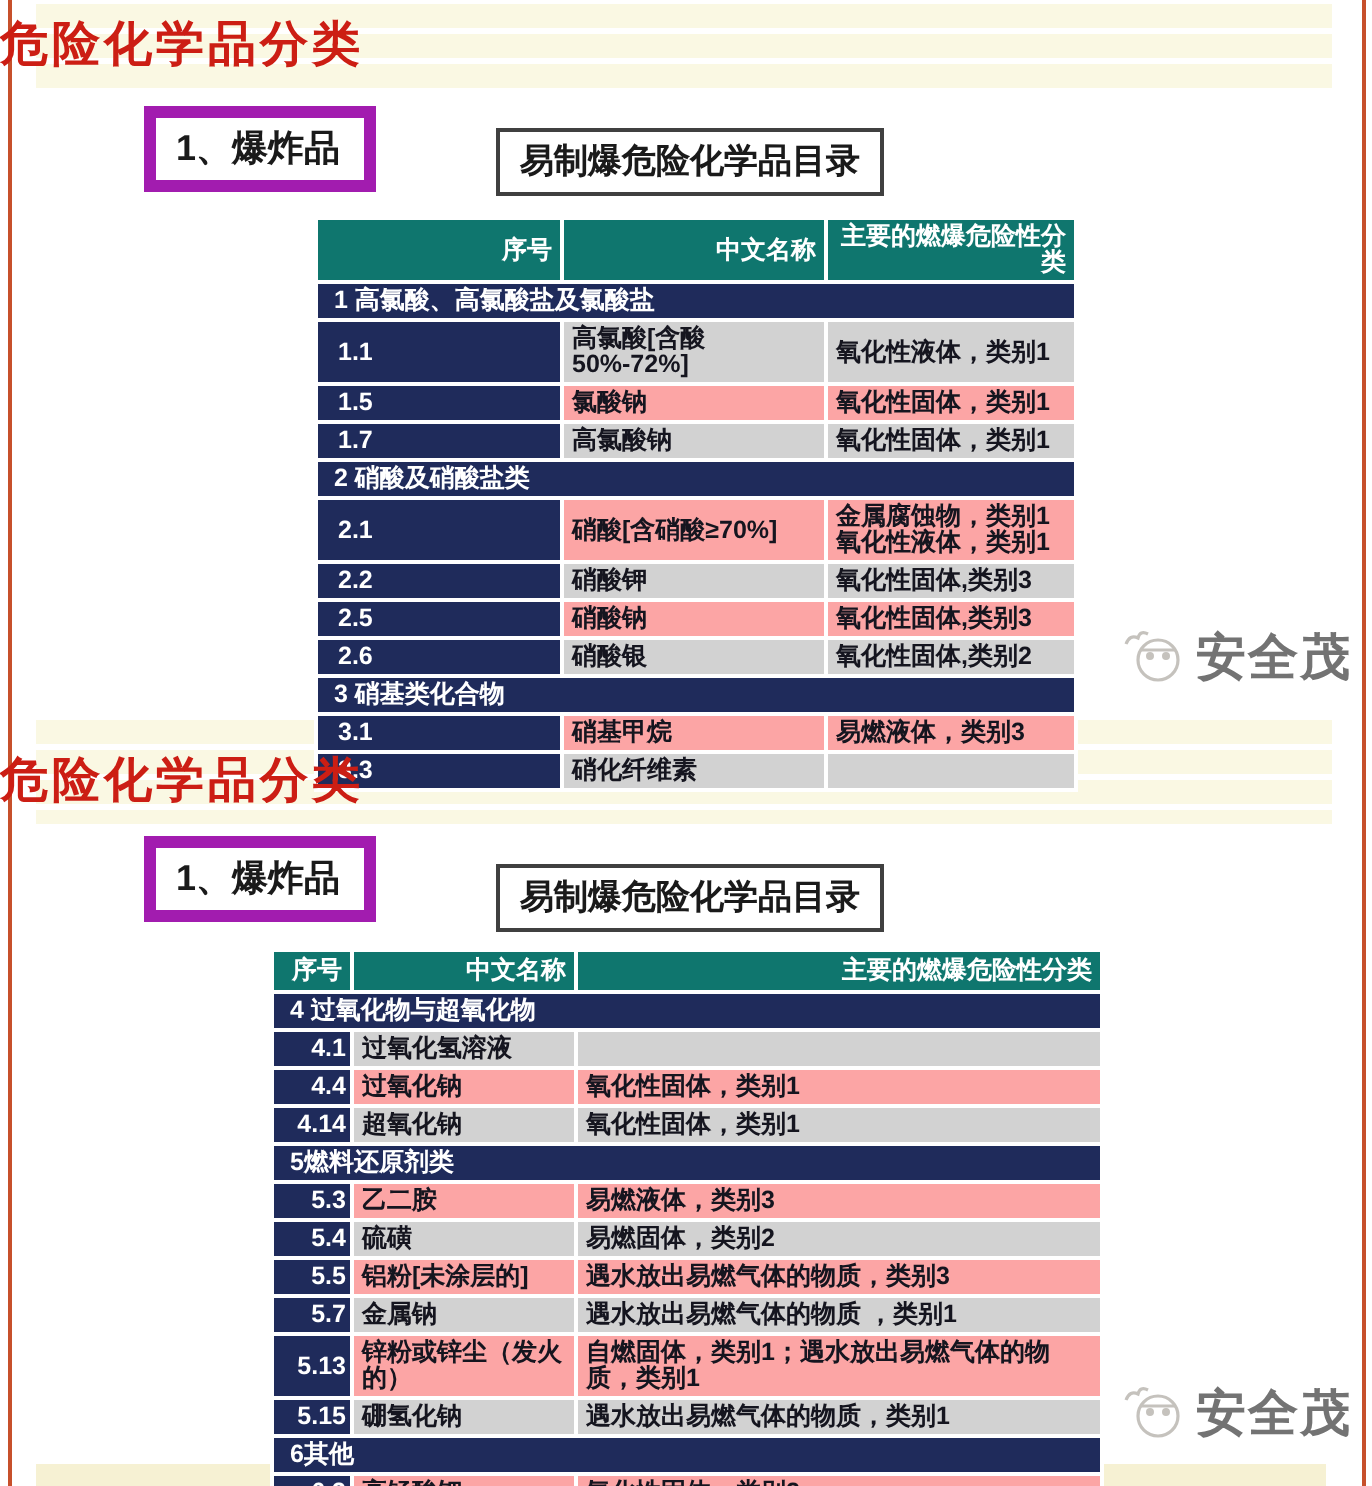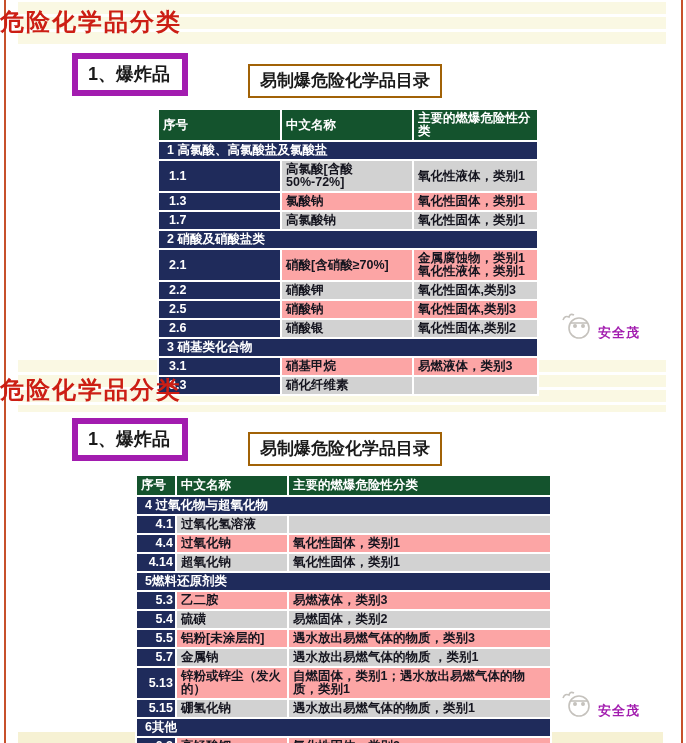--- a/index.html
+++ b/index.html
@@ -28,51 +28,51 @@
 
   .cat-box{
     position:absolute;background:#ffffff;border:6px solid #a21caf;
     color:#1a1a1a;font-size:18px;font-weight:bold;
     padding:3px 12px 4px 10px;white-space:nowrap;
   }
   .cat1{left:72px;top:53px;}
   .cat2{left:72px;top:418px;}
 
   .catalog-box{
-    position:absolute;background:#ffffff;border:2px solid #a16207;
+    position:absolute;background:#ffffff;border:2px solid #404040;
     color:#1a1a1a;font-size:17px;font-weight:bold;
     padding:3px 10px 4px 10px;white-space:nowrap;
   }
   .cab1{left:248px;top:64px;}
   .cab2{left:248px;top:432px;}
 
   table.tbl{position:absolute;border-collapse:collapse;table-layout:fixed;}
   table.tbl-a{left:157px;top:108px;width:380px;}
   table.tbl-b{left:135px;top:474px;width:415px;}
 
   .tbl th,.tbl td{
     border:2px solid #ffffff;
     font-size:12.5px;font-weight:bold;line-height:13px;
     padding:2px 4px;vertical-align:middle;
   }
-  .tbl th{background:#14532d;color:#ffffff;text-align:left;height:15px;}
+  .tbl th{background:#0f766e;color:#ffffff;text-align:right;height:15px;}
   .tbl td.sec{background:#1f2b5b;color:#ffffff;text-align:left;height:12px;padding-left:8px;}
   .tbl td.no{background:#1f2b5b;color:#ffffff;height:13px;}
   .tbl-a td.no{text-align:left;padding-left:10px;}
   .tbl-b td.no{text-align:right;padding-left:2px;padding-right:2px;}
   .tbl td.name,.tbl td.cls{
     background:#d2d2d2;color:#15151f;text-align:left;white-space:pre-line;
   }
   .tbl tr.alt td.name,.tbl tr.alt td.cls{background:#fca5a5;}
   .tbl-a col.c0{width:123px;} .tbl-a col.c1{width:132px;} .tbl-a col.c2{width:125px;}
   .tbl-b col.c0{width:40px;}  .tbl-b col.c1{width:112px;} .tbl-b col.c2{width:263px;}
 
   .watermark{
-    position:absolute;display:flex;align-items:flex-end;gap:4px;
-    color:#a21caf;font-size:13px;font-weight:bold;letter-spacing:1px;
+    position:absolute;display:flex;align-items:center;gap:4px;
+    color:#737373;font-size:25px;font-weight:bold;letter-spacing:1px;
   }
   .wm1{left:560px;top:312px;}
   .wm2{left:560px;top:690px;}
   .wm-logo{width:34px;height:30px;flex:0 0 auto;}
 </style>
 </head>
 <body>
 
 <div class="page">
   <div class="edge left"></div>
@@ -101,21 +101,21 @@
     <tbody>
         <tr>
           <td colspan="3" class="sec">1 高氯酸、高氯酸盐及氯酸盐</td>
         </tr>
         <tr>
           <td class="no">1.1</td>
           <td class="name">高氯酸[含酸50%-72%]</td>
           <td class="cls">氧化性液体，类别1</td>
         </tr>
         <tr class="alt">
-          <td class="no">1.3</td>
+          <td class="no">1.5</td>
           <td class="name">氯酸钠</td>
           <td class="cls">氧化性固体，类别1</td>
         </tr>
         <tr>
           <td class="no">1.7</td>
           <td class="name">高氯酸钠</td>
           <td class="cls">氧化性固体，类别1</td>
         </tr>
         <tr>
           <td colspan="3" class="sec">2 硝酸及硝酸盐类</td>

